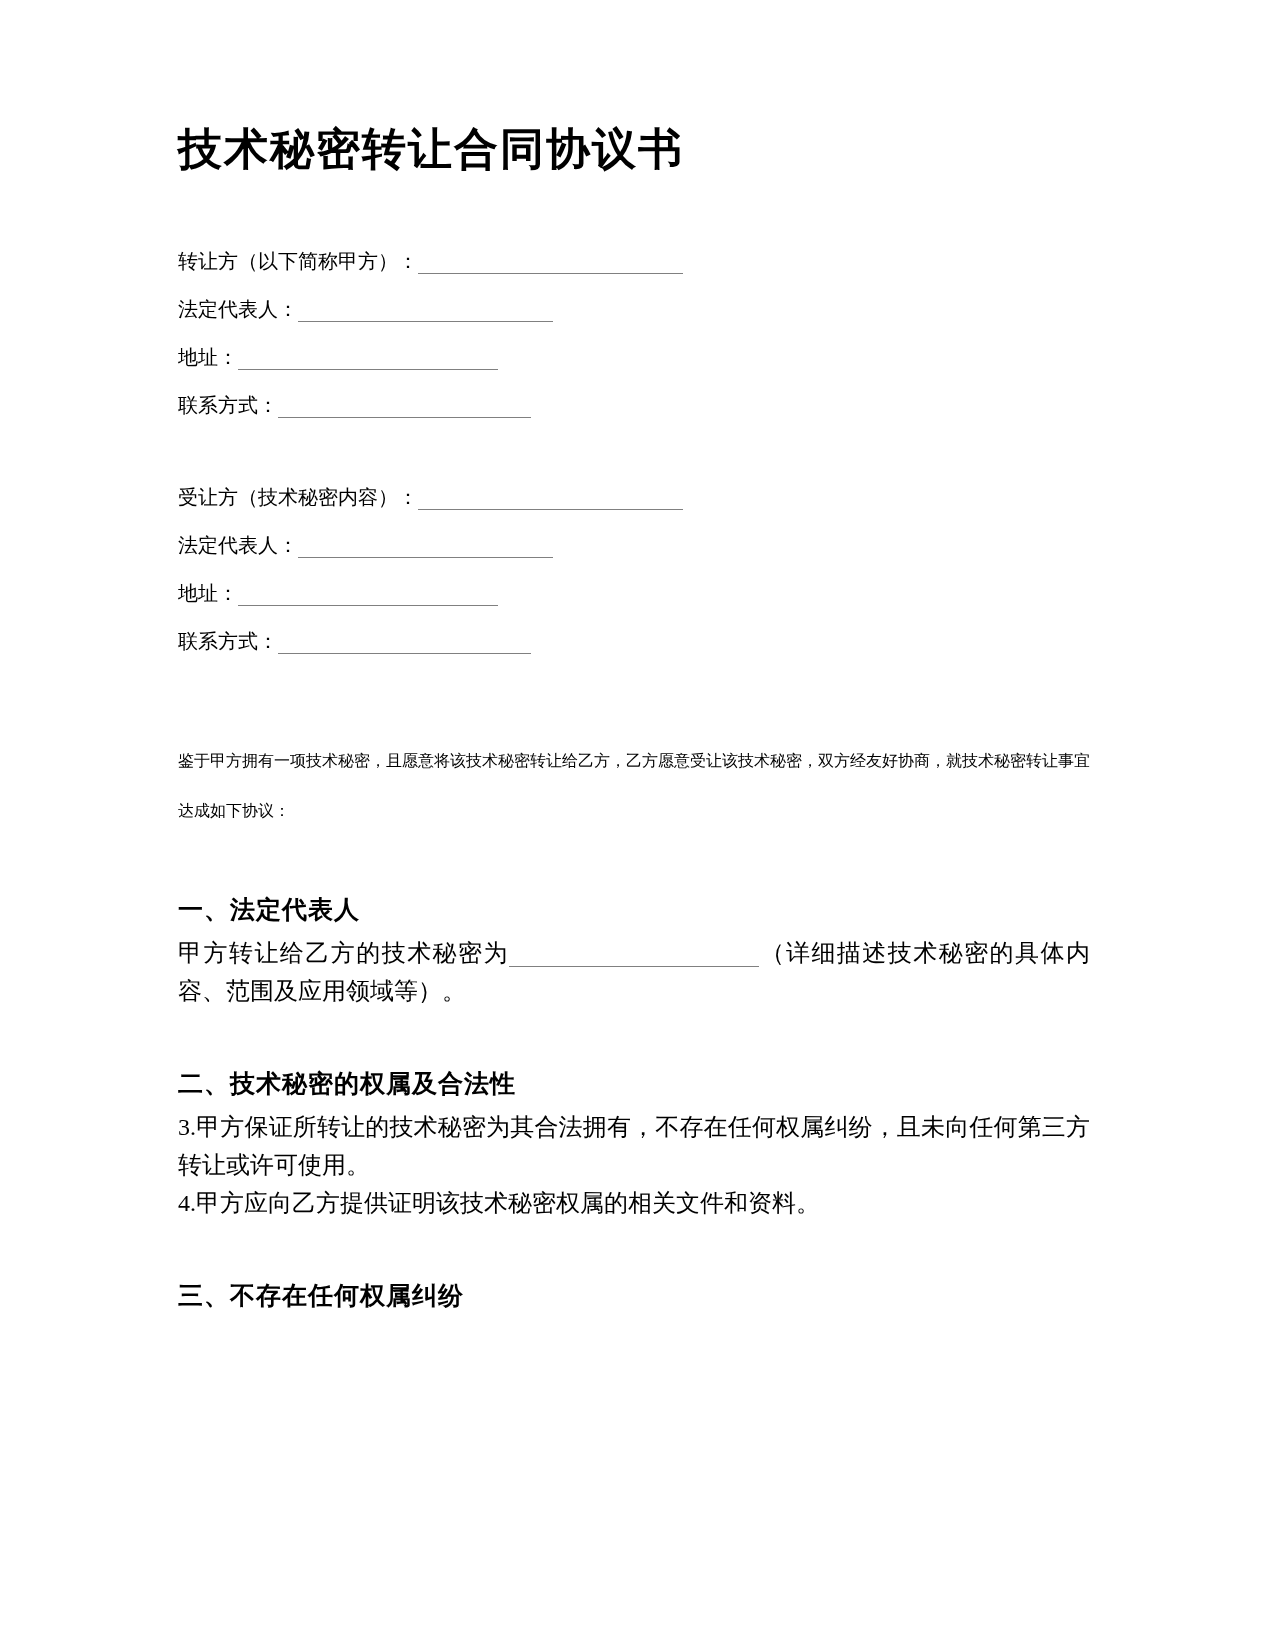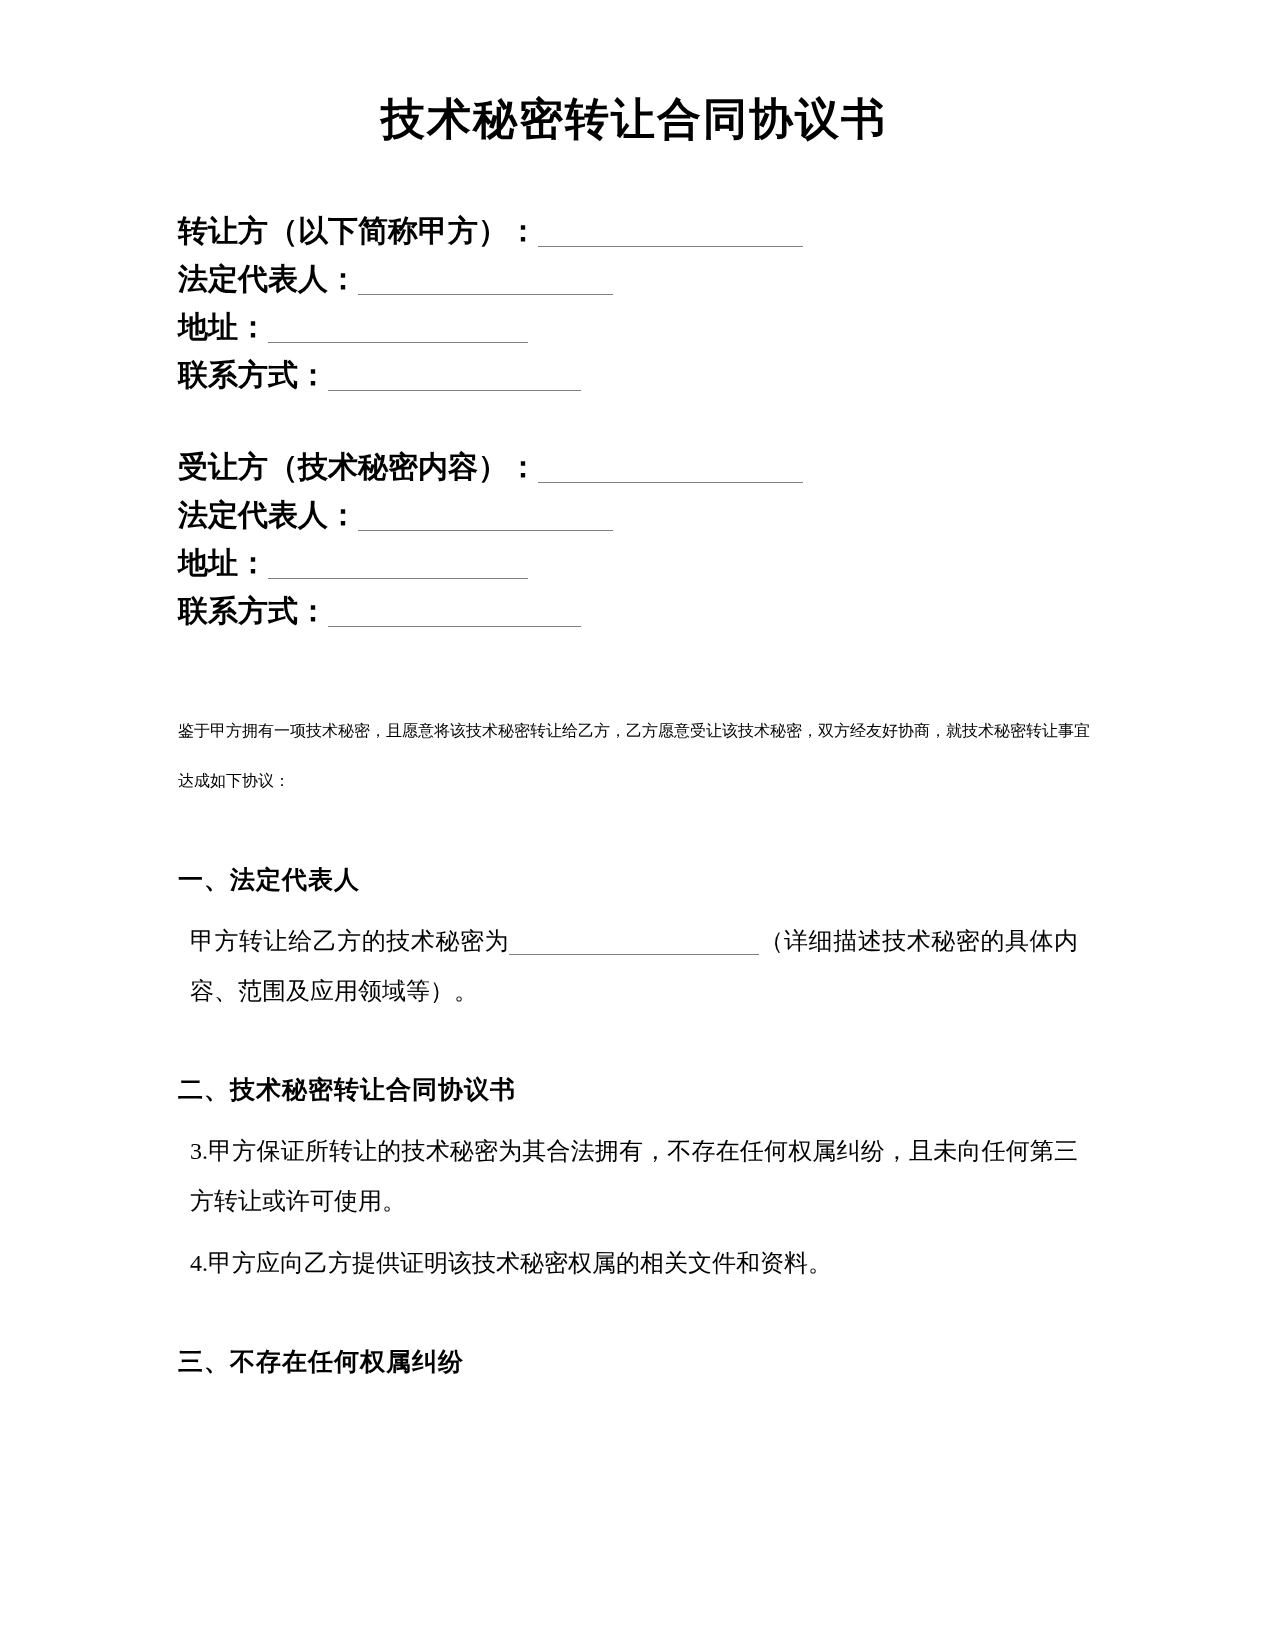--- a/index.html
+++ b/index.html
@@ -9,34 +9,33 @@
     margin:0 auto;
     background:#ffffff;
     color:#000000;
     font-family:"Liberation Serif","DejaVu Serif",serif;
     box-sizing:border-box;
     padding:0 185px 0 178px;
     overflow:hidden;
   }
   .title{
     margin:0;
-    padding-top:90px;
-    text-align:center;
+    padding-top:120px;
+    text-align:left;
     font-size:44px;
     line-height:1.35;
     font-weight:bold;
     letter-spacing:2px;
   }
   .fields{margin-top:58px;}
   .fields.party-b{margin-top:44px;}
   .field-row{
-    font-size:30px;
+    font-size:20px;
     line-height:48px;
     white-space:nowrap;
-    font-weight:bold;
   }
   .blank{
     display:inline-block;
     height:28px;
     border-bottom:1px solid #808080;
     vertical-align:-6px;
   }
   .w-a{width:265px;}
   .w-b{width:255px;}
   .w-c{width:260px;}
@@ -50,23 +49,23 @@
   }
   .section-heading{
     margin:48px 0 0 0;
     font-size:25px;
     line-height:50px;
     font-weight:bold;
     font-family:"Liberation Sans","DejaVu Sans",sans-serif;
     letter-spacing:1px;
   }
   .section-body{
-    margin:12px;
+    margin:0;
     font-size:24px;
-    line-height:50px;
+    line-height:38px;
     text-align:justify;
   }
 </style>
 </head>
 <body>
 
 <div class="page">
 
   <h1 class="title">技术秘密转让合同协议书</h1>
 
@@ -100,19 +99,19 @@
     </div>
   </div>
 
   <p class="para">鉴于甲方拥有一项技术秘密，且愿意将该技术秘密转让给乙方，乙方愿意受让该技术秘密，双方经友好协商，就技术秘密转让事宜达成如下协议：</p>
 
   <h2 class="section-heading">一、法定代表人</h2>
   <p class="section-body">
     <span>甲方转让给乙方的技术秘密为</span><span class="blank w-inline"></span><span>（详细描述技术秘密的具体内容、范围及应用领域等）。</span>
   </p>
 
-  <h2 class="section-heading">二、技术秘密转让合同协议书</h2>
+  <h2 class="section-heading">二、技术秘密的权属及合法性</h2>
   <p class="section-body">3.甲方保证所转让的技术秘密为其合法拥有，不存在任何权属纠纷，且未向任何第三方转让或许可使用。</p>
   <p class="section-body">4.甲方应向乙方提供证明该技术秘密权属的相关文件和资料。</p>
 
   <h2 class="section-heading">三、不存在任何权属纠纷</h2>
 
 </div>
 
 </body></html>

